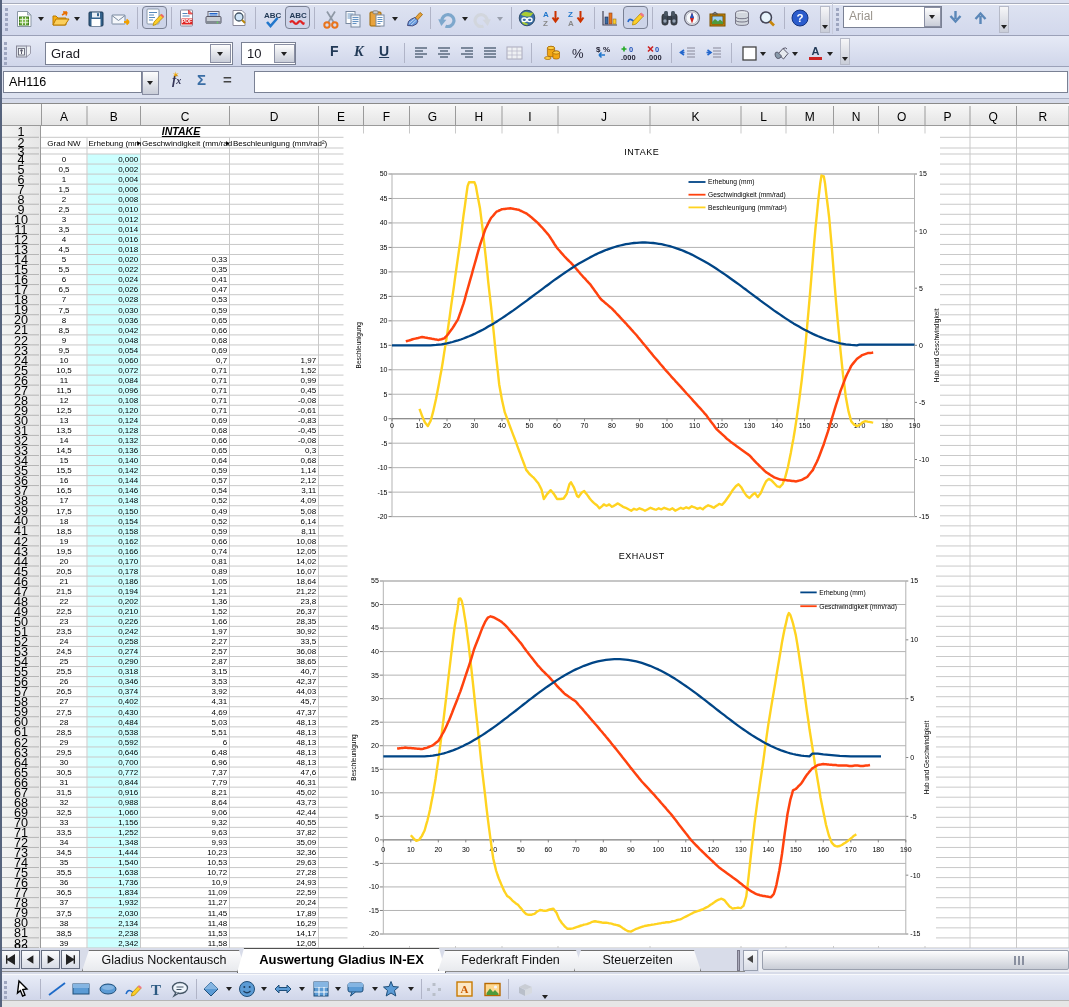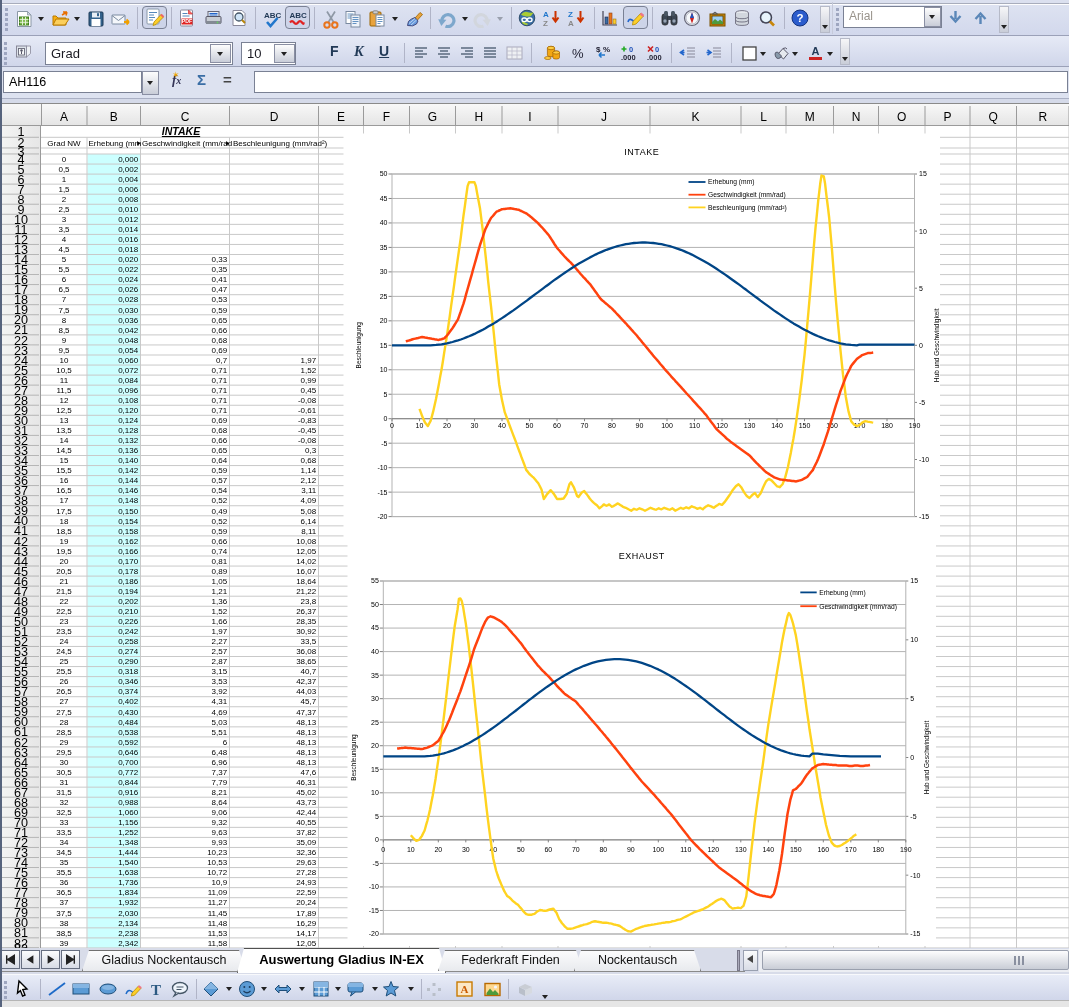--- a/index.html
+++ b/index.html
@@ -335,21 +335,21 @@
       <div style="position:absolute;left:61px;top:2px;line-height:0"><svg width="19" height="19" viewBox="0 0 20 19">
           <path d="M14 5 v9 M6 5 l7 4.5 l-7 4.5z" stroke="#222" fill="#222" stroke-width="1.5"></path>
         </svg></div>
       <div style="position:absolute;left:82px;top:2px;width:164px;height:21px;background:linear-gradient(#fbfbfc,#e8eaee);border:1px solid #707070;border-bottom:none;clip-path:polygon(7px 0%, calc(100% - 7px) 0%, 100% 100%, 0% 100%)"></div>
       <div style="position:absolute;left:88px;top:5px;width:152px;text-align:center;font-size:12.5px;color:#111">Gladius Nockentausch</div>
       <div style="position:absolute;left:237px;top:0px;width:209px;height:25px;background:#fff;border:1px solid #505050;border-bottom:none;clip-path:polygon(7px 0%, calc(100% - 7px) 0%, 100% 100%, 0% 100%)"></div>
       <div style="position:absolute;left:243px;top:4px;width:197px;text-align:center;font-size:13px;font-weight:bold;color:#000">Auswertung Gladius IN-EX</div>
       <div style="position:absolute;left:438px;top:2px;width:145px;height:21px;background:linear-gradient(#fbfbfc,#e8eaee);border:1px solid #707070;border-bottom:none;clip-path:polygon(7px 0%, calc(100% - 7px) 0%, 100% 100%, 0% 100%)"></div>
       <div style="position:absolute;left:444px;top:5px;width:133px;text-align:center;font-size:12.5px;color:#111">Federkraft Finden</div>
       <div style="position:absolute;left:574px;top:2px;width:127px;height:21px;background:linear-gradient(#fbfbfc,#e8eaee);border:1px solid #707070;border-bottom:none;clip-path:polygon(7px 0%, calc(100% - 7px) 0%, 100% 100%, 0% 100%)"></div>
-      <div style="position:absolute;left:580px;top:5px;width:115px;text-align:center;font-size:12.5px;color:#111">Nockentausch</div>
+      <div style="position:absolute;left:580px;top:5px;width:115px;text-align:center;font-size:12.5px;color:#111">Steuerzeiten</div>
       <div style="position:absolute;left:737px;top:2px;width:3px;height:21px;background:#aab;border:1px solid #778"></div>
       <div style="position:absolute;left:743px;top:2px;width:15px;height:21px;background:linear-gradient(#fafbfc,#d8dce6);border:1px solid #99a0b0"></div>
       <div style="position:absolute;left:747px;top:7px;width:0;height:0;border-top:4.5px solid transparent;border-bottom:4.5px solid transparent;border-right:6px solid #444"></div>
       <div style="position:absolute;left:759px;top:1px;width:310px;height:23px;background:#eceef3"></div>
       <div style="position:absolute;left:762px;top:2px;width:307px;height:20px;background:linear-gradient(#fdfdfe,#c9cdd6);border:1px solid #9aa0ae;border-radius:2px"></div>
       <div style="position:absolute;left:1014px;top:8px;width:1.5px;height:9px;background:#8a90a0"></div>
       <div style="position:absolute;left:1018px;top:8px;width:1.5px;height:9px;background:#8a90a0"></div>
       <div style="position:absolute;left:1022px;top:8px;width:1.5px;height:9px;background:#8a90a0"></div>
     </div>
     <div style="position:absolute;left:0;top:974px;width:1069px;height:26px;background:linear-gradient(#e8ecf7,#d0d6ea);border-top:1px solid #f8f9fc">

